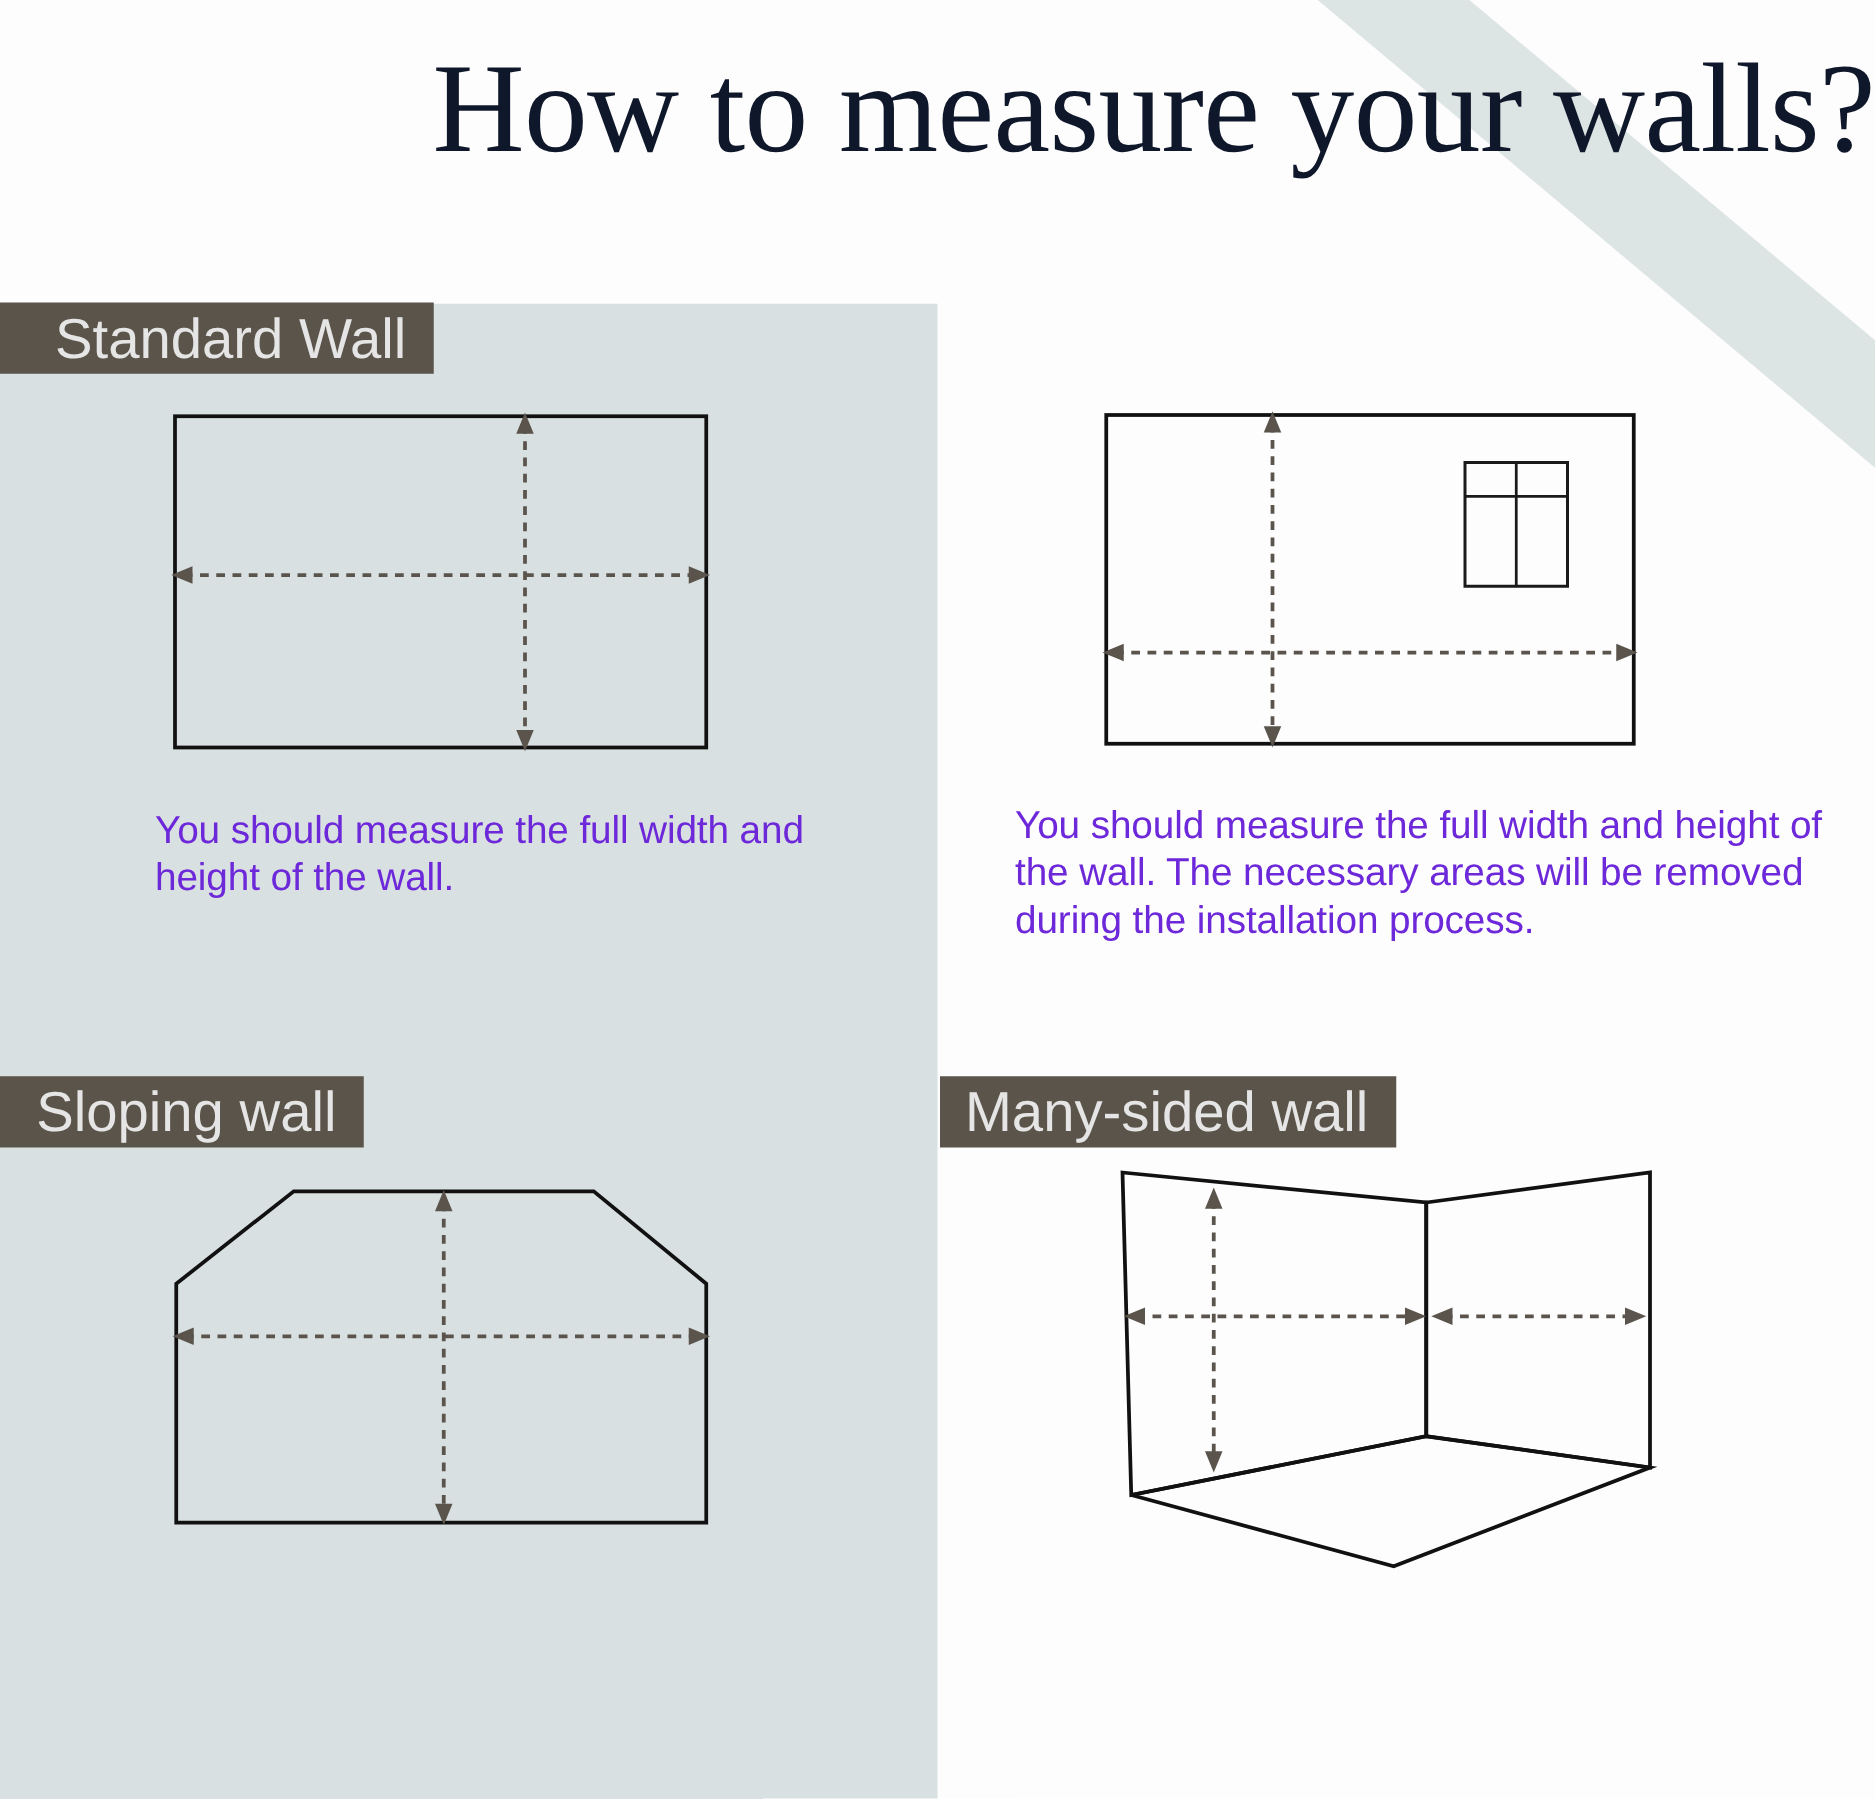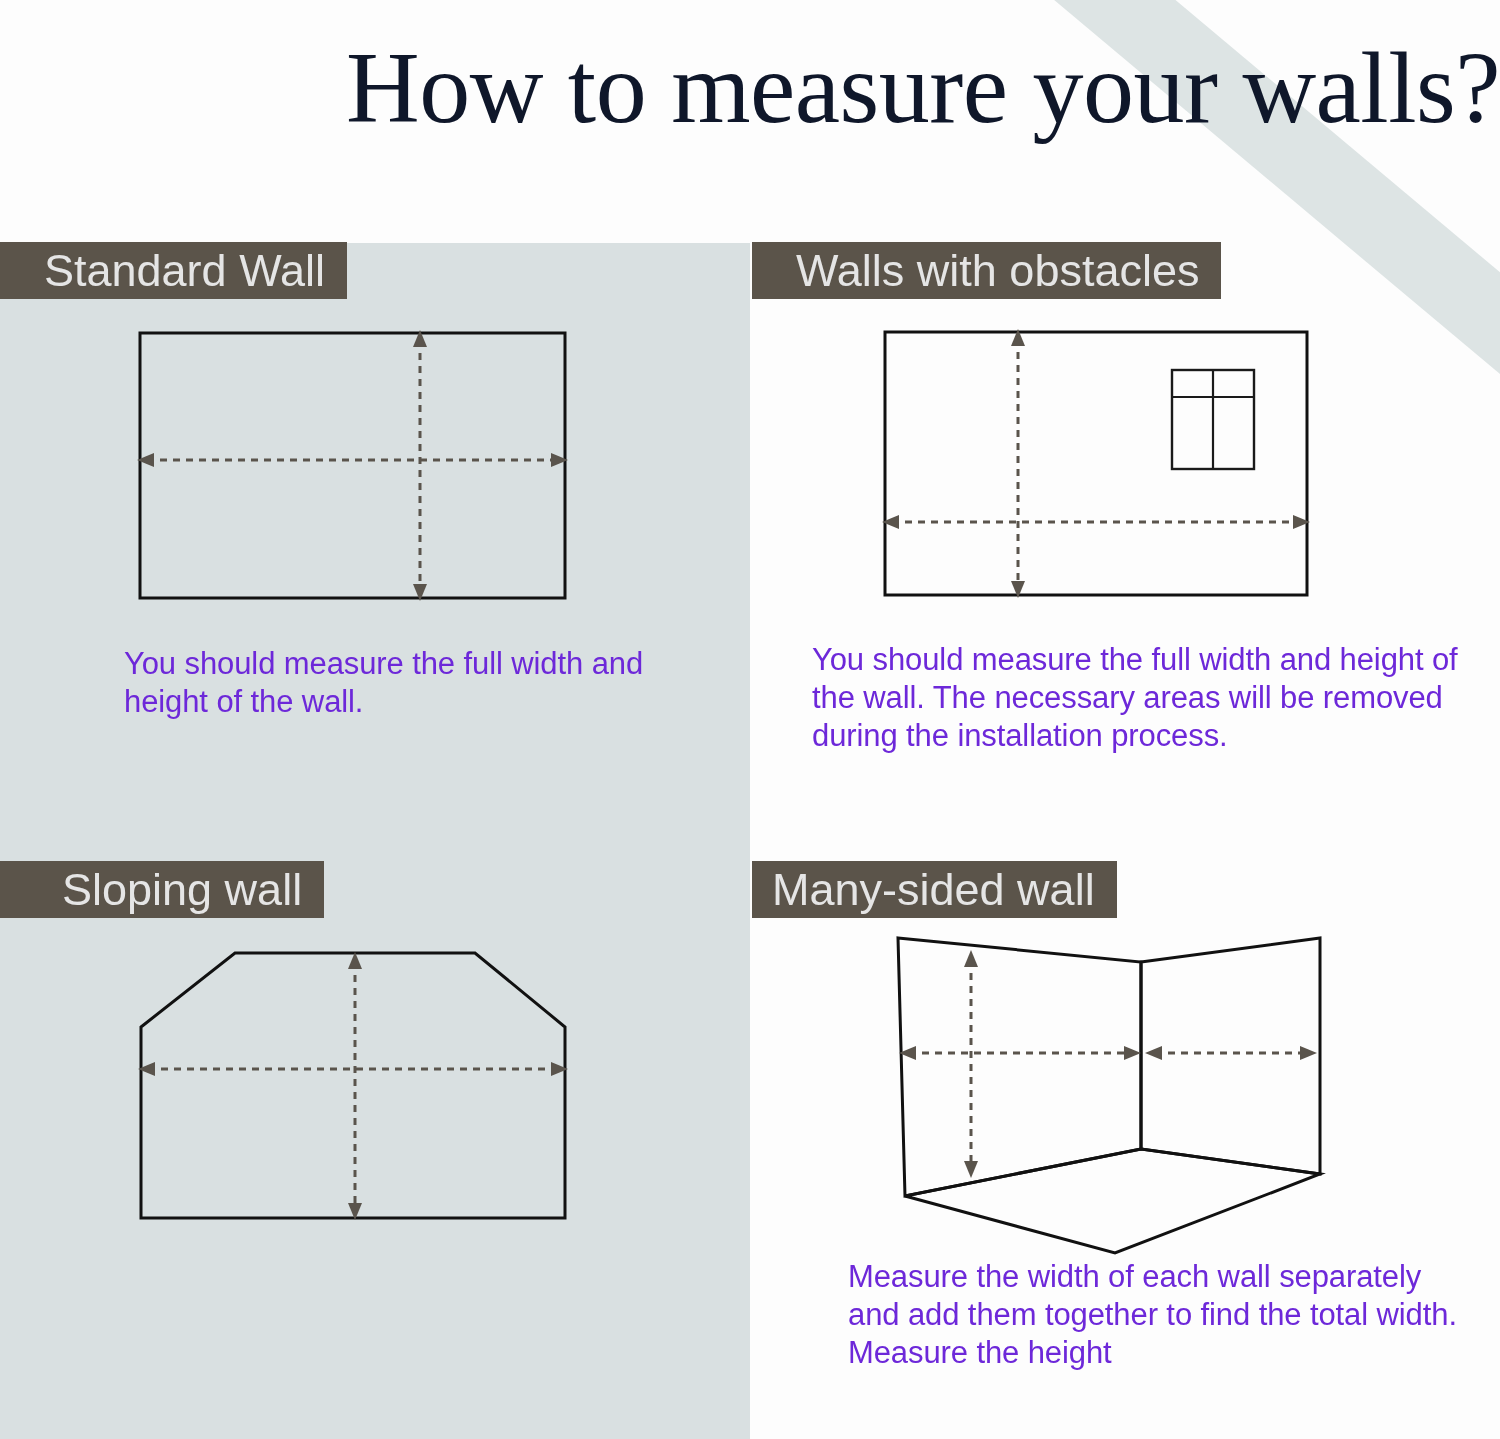--- a/index.html
+++ b/index.html
@@ -66,21 +66,21 @@
     color:#e5e5e5;
     font-size:45px;
     line-height:57px;
     height:57px;
     padding:0 22px 0 44px;
     white-space:nowrap;
     overflow:hidden;
   }
   .sect-label.l-standard  { left:0;     top:242px;  }
   .sect-label.l-obstacle  { left:752px; top:242px;  }
-  .sect-label.l-sloping   { left:0;     top:861px;  padding-left:62px; }
+  .sect-label.l-sloping   { left:0;     top:861px;  padding-left:29px; }
   .sect-label.l-many      { left:752px; top:861px;  padding-left:20px; }
 
   
   .caption {
     position:absolute;
     color:#6d28d9;
     font-size:31px;
     line-height:38px;
     letter-spacing:-0.1px;
   }
@@ -142,21 +142,20 @@
       <polygon class="dim-head" points="300,286 293,269 307,269"></polygon>
 
       <line class="dim-line" x1="27" y1="145" x2="438" y2="145"></line>
       <polygon class="dim-head" points="17,145 34,138 34,152"></polygon>
       <polygon class="dim-head" points="448,145 431,138 431,152"></polygon>
     </svg>
   </div>
 
   <div class="caption c-standard">You should measure the full width and height of the wall.</div>
 
-  <div class="sect-label l-obstacle">Walls with obstacles</div>
 
   <div class="diagram d-obstacle">
     <svg width="480" height="300" viewBox="0 0 480 300">
       <rect class="wall-outline" x="25" y="17" width="422" height="263"></rect>
 
       <rect class="window-frame" x="312" y="55" width="82" height="99"></rect>
       <line class="window-mullion" x1="353" y1="55" x2="353" y2="154"></line>
       <line class="window-mullion" x1="312" y1="82" x2="394" y2="82"></line>
 
       <line class="dim-line" x1="158" y1="24" x2="158" y2="273"></line>
@@ -207,15 +206,14 @@
       <line class="dim-line" x1="39" y1="133" x2="261" y2="133"></line>
       <polygon class="dim-head" points="29,133 46,126 46,140"></polygon>
       <polygon class="dim-head" points="271,133 254,126 254,140"></polygon>
 
       <line class="dim-line" x1="285" y1="133" x2="437" y2="133"></line>
       <polygon class="dim-head" points="275,133 292,126 292,140"></polygon>
       <polygon class="dim-head" points="447,133 430,126 430,140"></polygon>
     </svg>
   </div>
 
-  <div class="caption c-many">Measure the width of each wall separately and add them together to find the total width. Measure the height</div>
 
 </div>
 
 </body></html>

